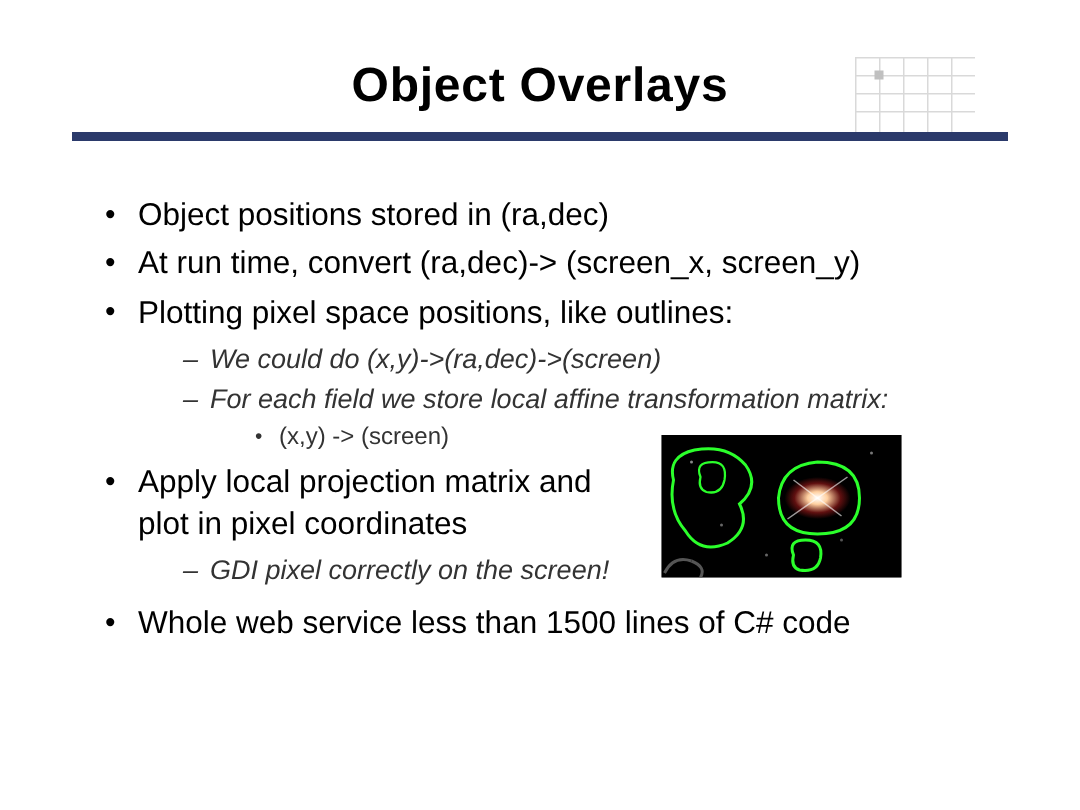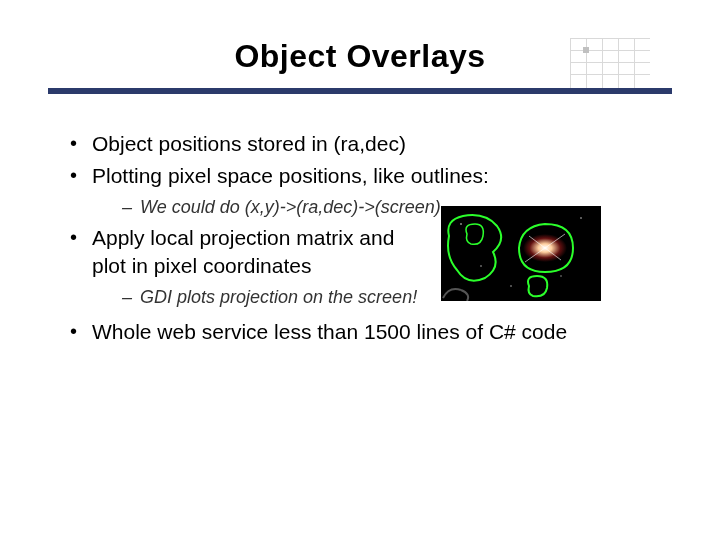--- a/index.html
+++ b/index.html
@@ -176,32 +176,39 @@
       <div class="v" style="left:64px"></div>
       <div class="dot" style="top:9px; left:13px"></div>
     </div>
     <div class="title-text">Object Overlays</div>
     <div class="navy-bar"></div>
   </div>
 
   <div class="content">
     <ul class="level1">
       <li><span>Object positions stored in (ra,dec)</span></li>
+      <li><span>At run time, convert (ra,dec)-&gt; (screen_x, screen_y)</span></li>
       <li>
         <span>Plotting pixel space positions, like outlines:</span>
         <ul class="level2">
           <li><span>We could do (x,y)-&gt;(ra,dec)-&gt;(screen)</span></li>
+          <li>
+            <span>For each field we store local affine transformation matrix:</span>
+            <ul class="level3">
+              <li><span>(x,y) -&gt; (screen)</span></li>
+            </ul>
+          </li>
         </ul>
       </li>
       <li>
         <div class="li-with-img">
           <div class="txt">
             <span>Apply local projection matrix and plot in pixel coordinates</span>
             <ul class="level2">
-              <li><span>GDI plots projection on the screen!</span></li>
+              <li><span>GDI pixel correctly on the screen!</span></li>
             </ul>
           </div>
           <div class="outline-figure">
             <svg viewBox="0 0 160 95">
               <rect x="0" y="0" width="160" height="95" fill="#000"></rect>
 
               <circle cx="20" cy="18" r="1" fill="#888"></circle>
               <circle cx="140" cy="12" r="1" fill="#777"></circle>
               <circle cx="70" cy="80" r="1" fill="#666"></circle>
               <circle cx="120" cy="70" r="1" fill="#555"></circle>

